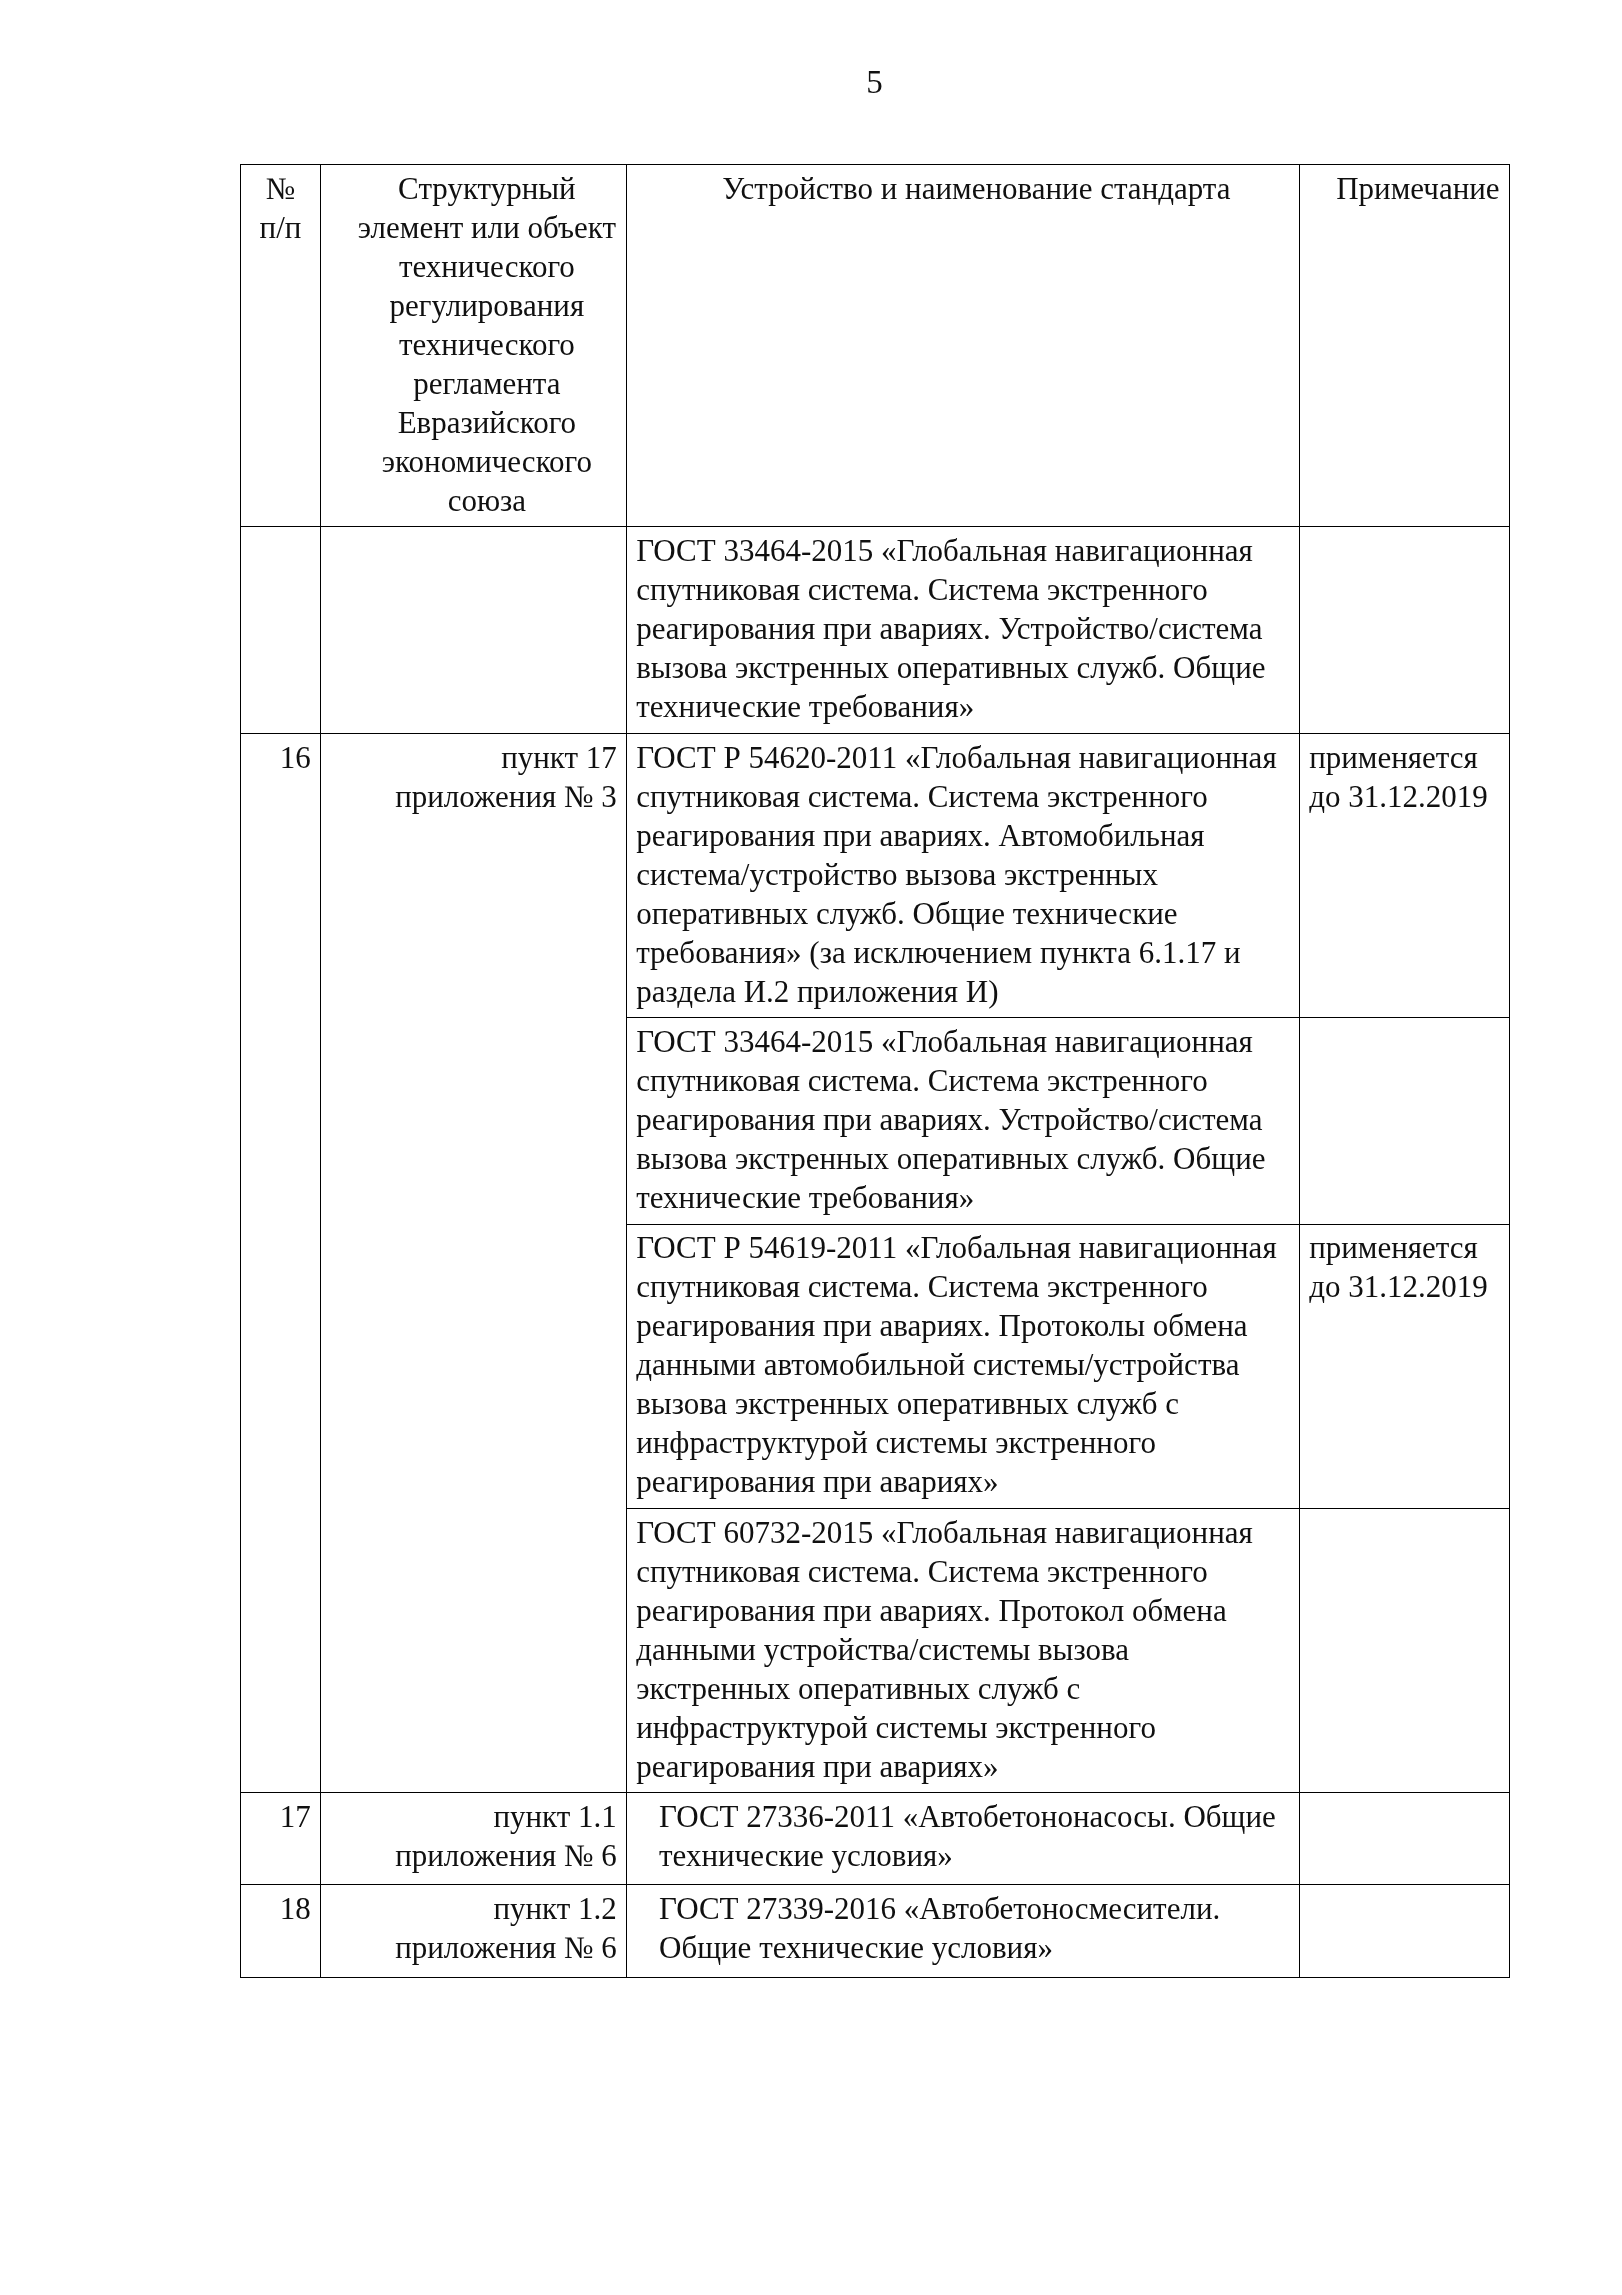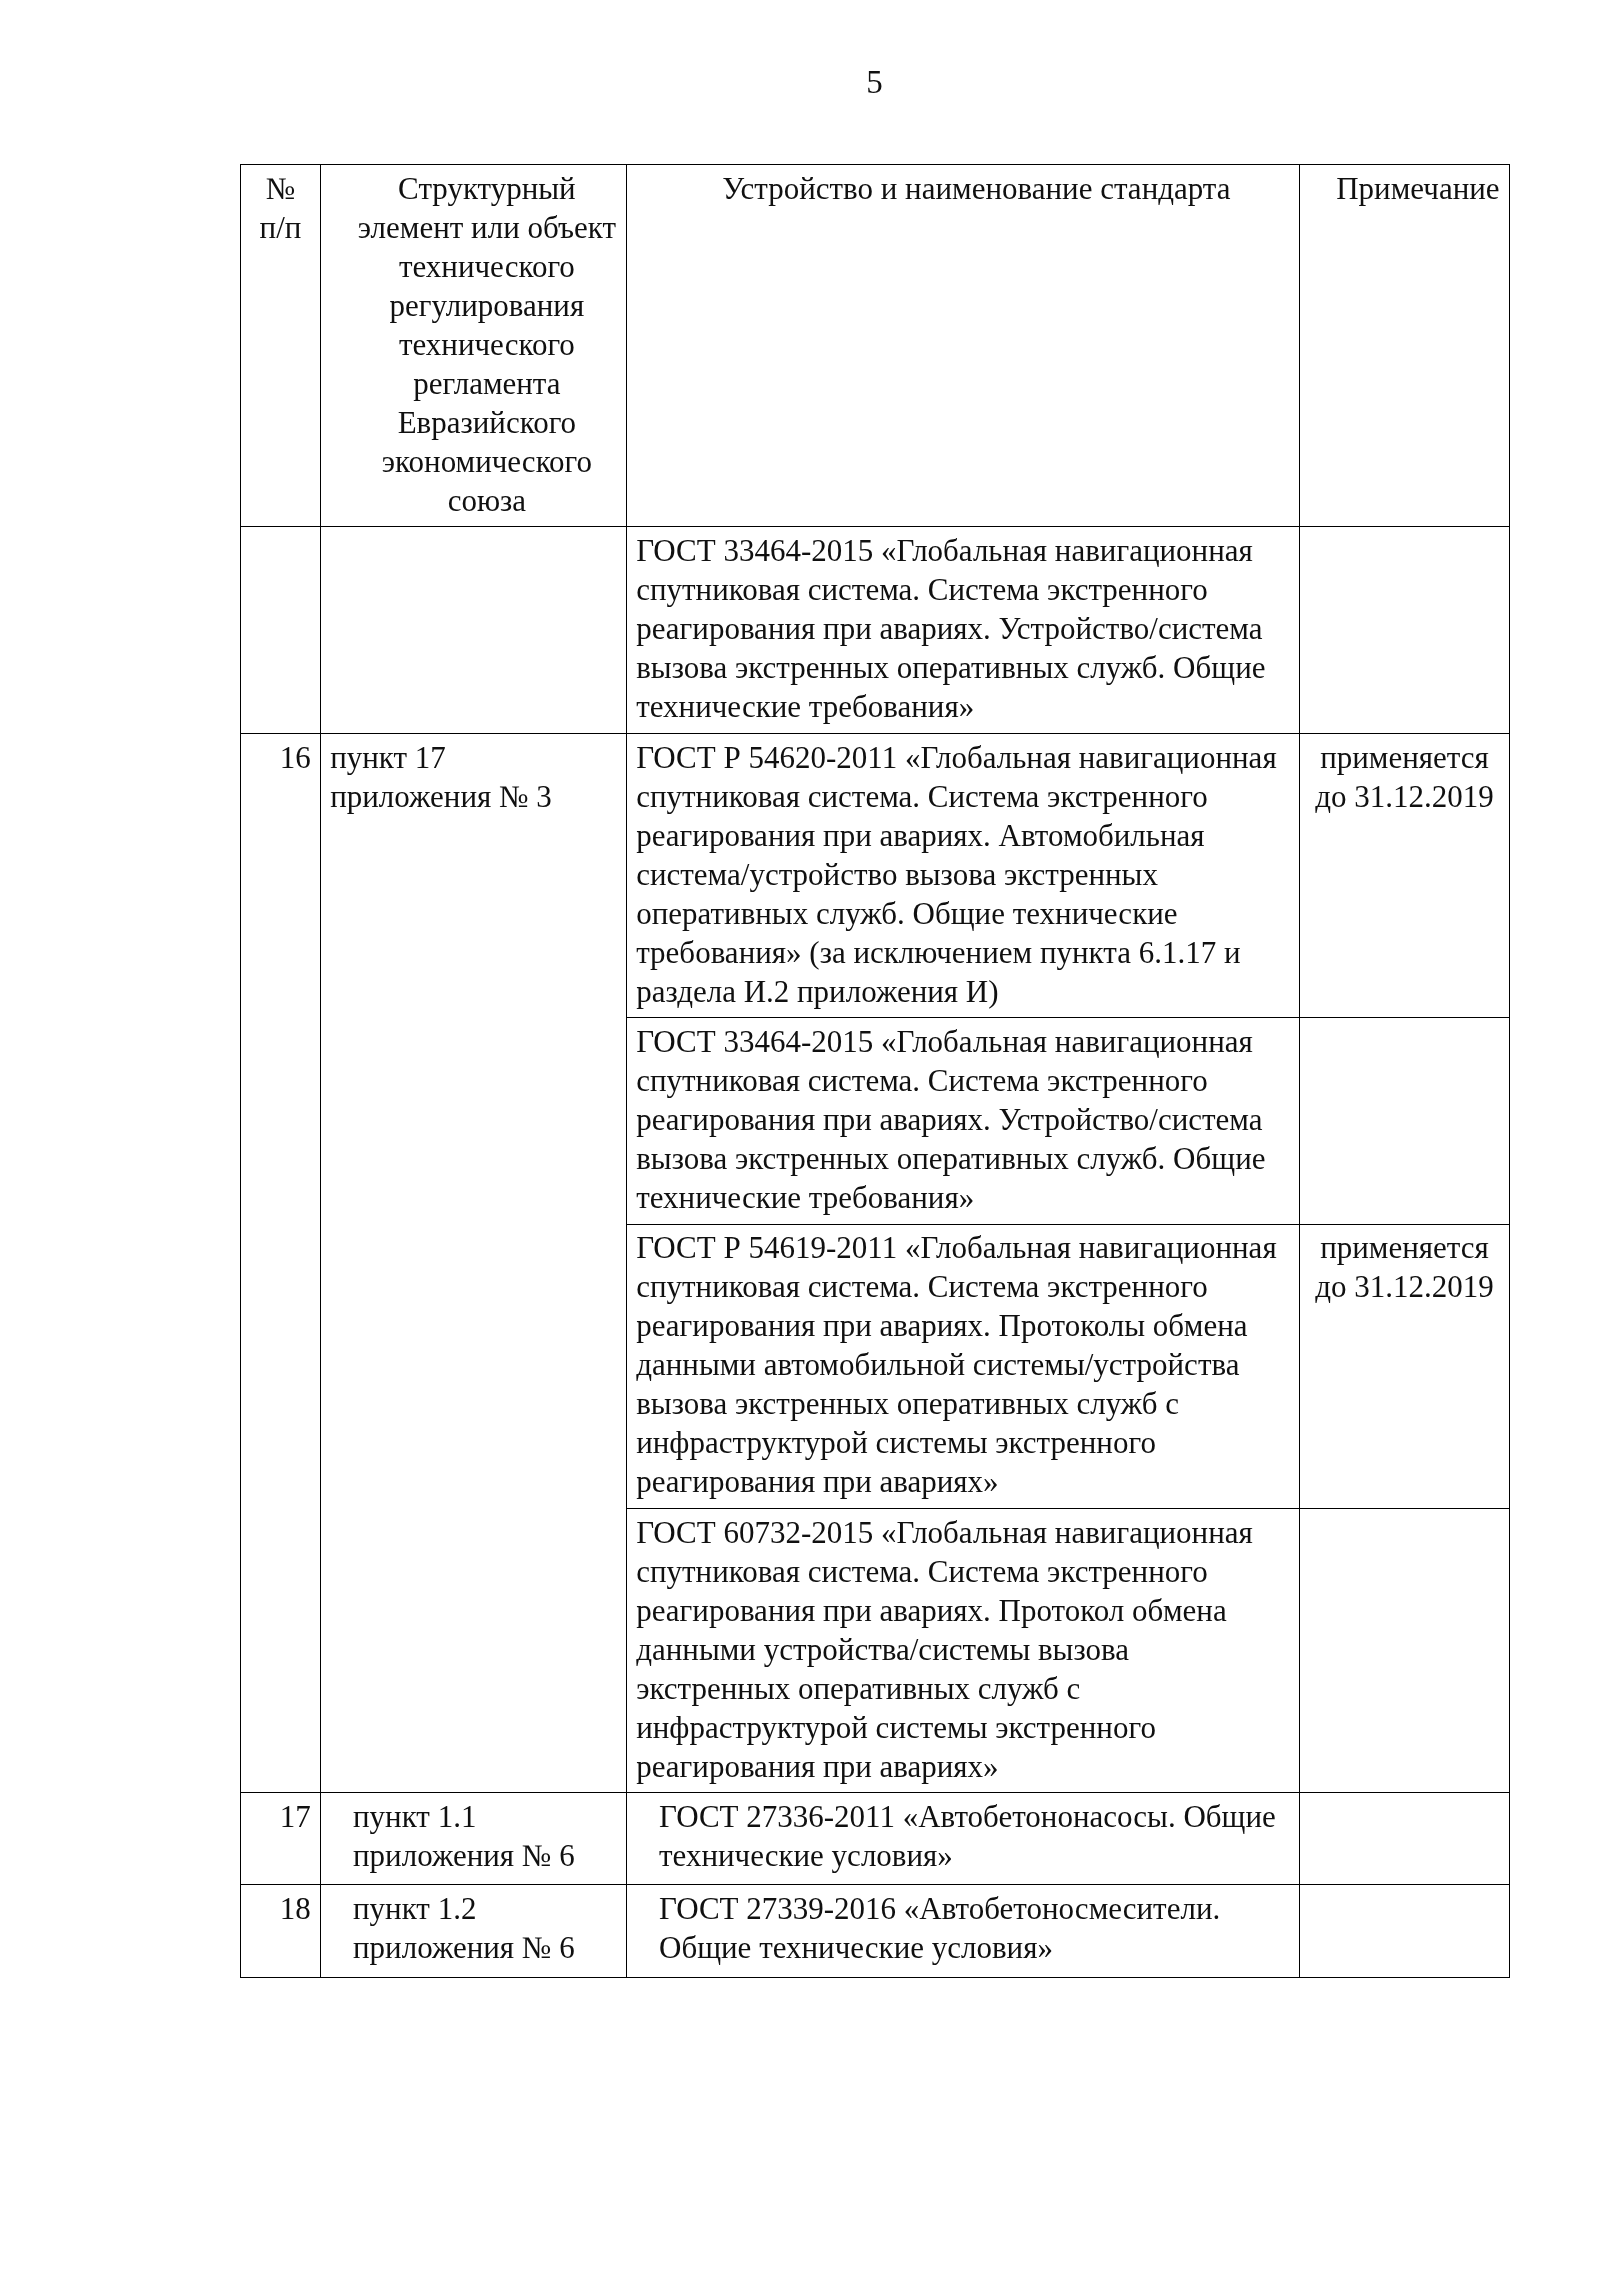--- a/index.html
+++ b/index.html
@@ -57,28 +57,28 @@
     padding-left: 36px;
   }
   .standards-table th.header-num {
     padding-left: 2.6px;
     padding-right: 2.6px;
   }
   .cell-num {
     text-align: right;
   }
   .cell-element {
-    text-align: left;
+    text-align: right;
   }
   .cell-standard {
     text-align: left;
     font-family: Liberation Serif, serif;
   }
   .cell-note {
-    text-align: center;
+    text-align: left;
   }
   .pre {
     white-space: pre-line;
   }
   .row-short td {
     padding-bottom: 9.2px;
     padding-left: 32px;
   }
 </style>
 </head>

